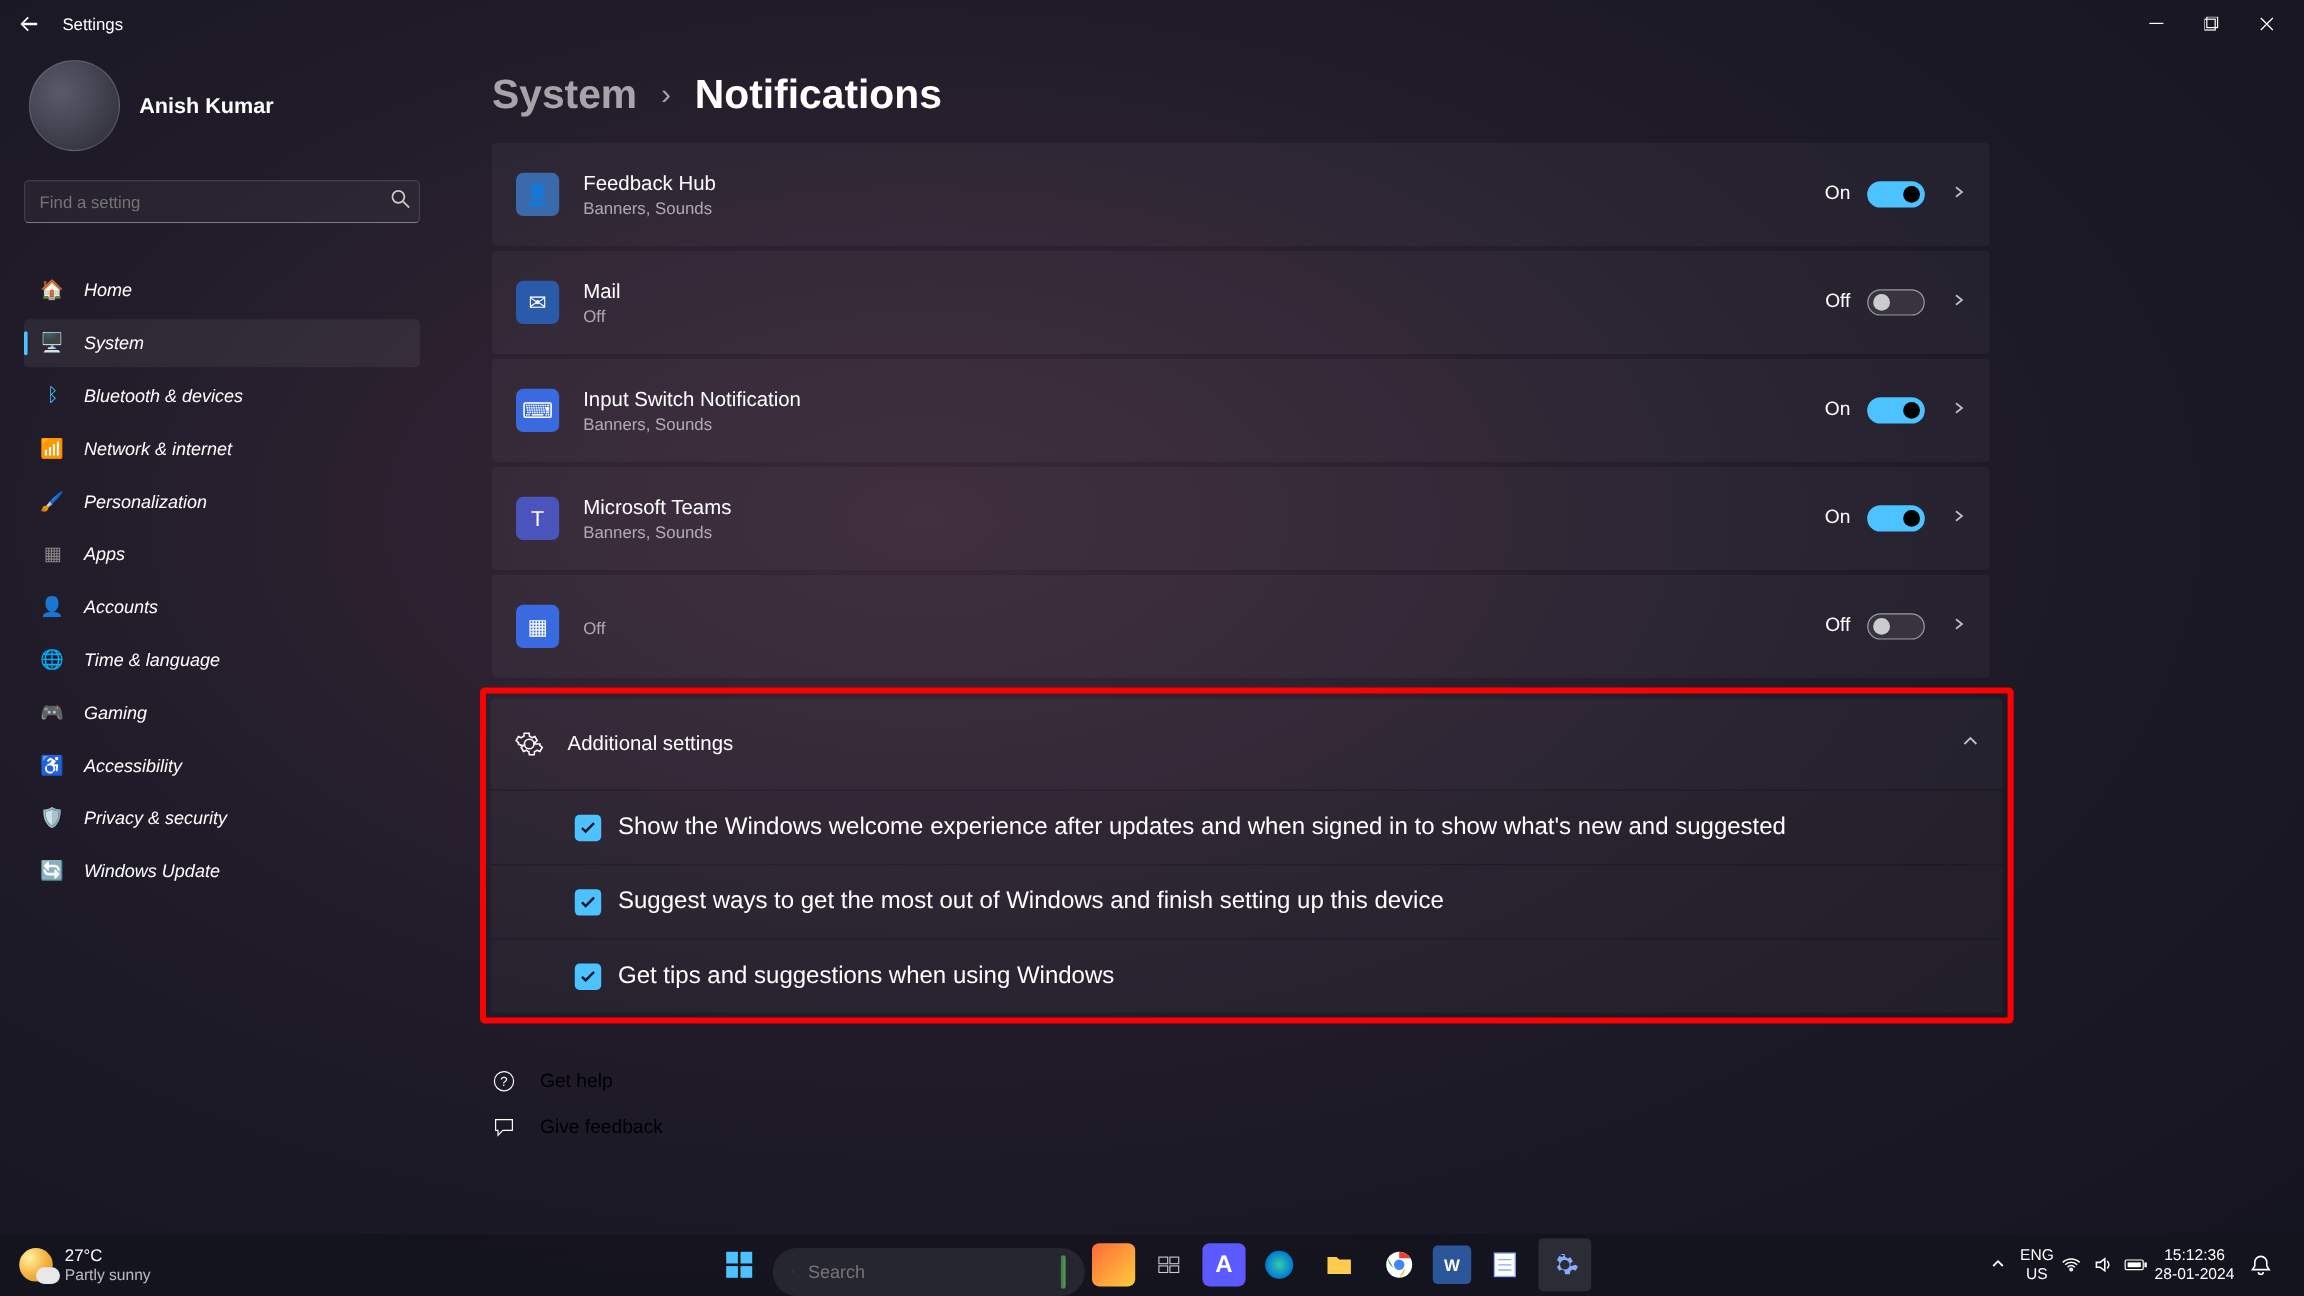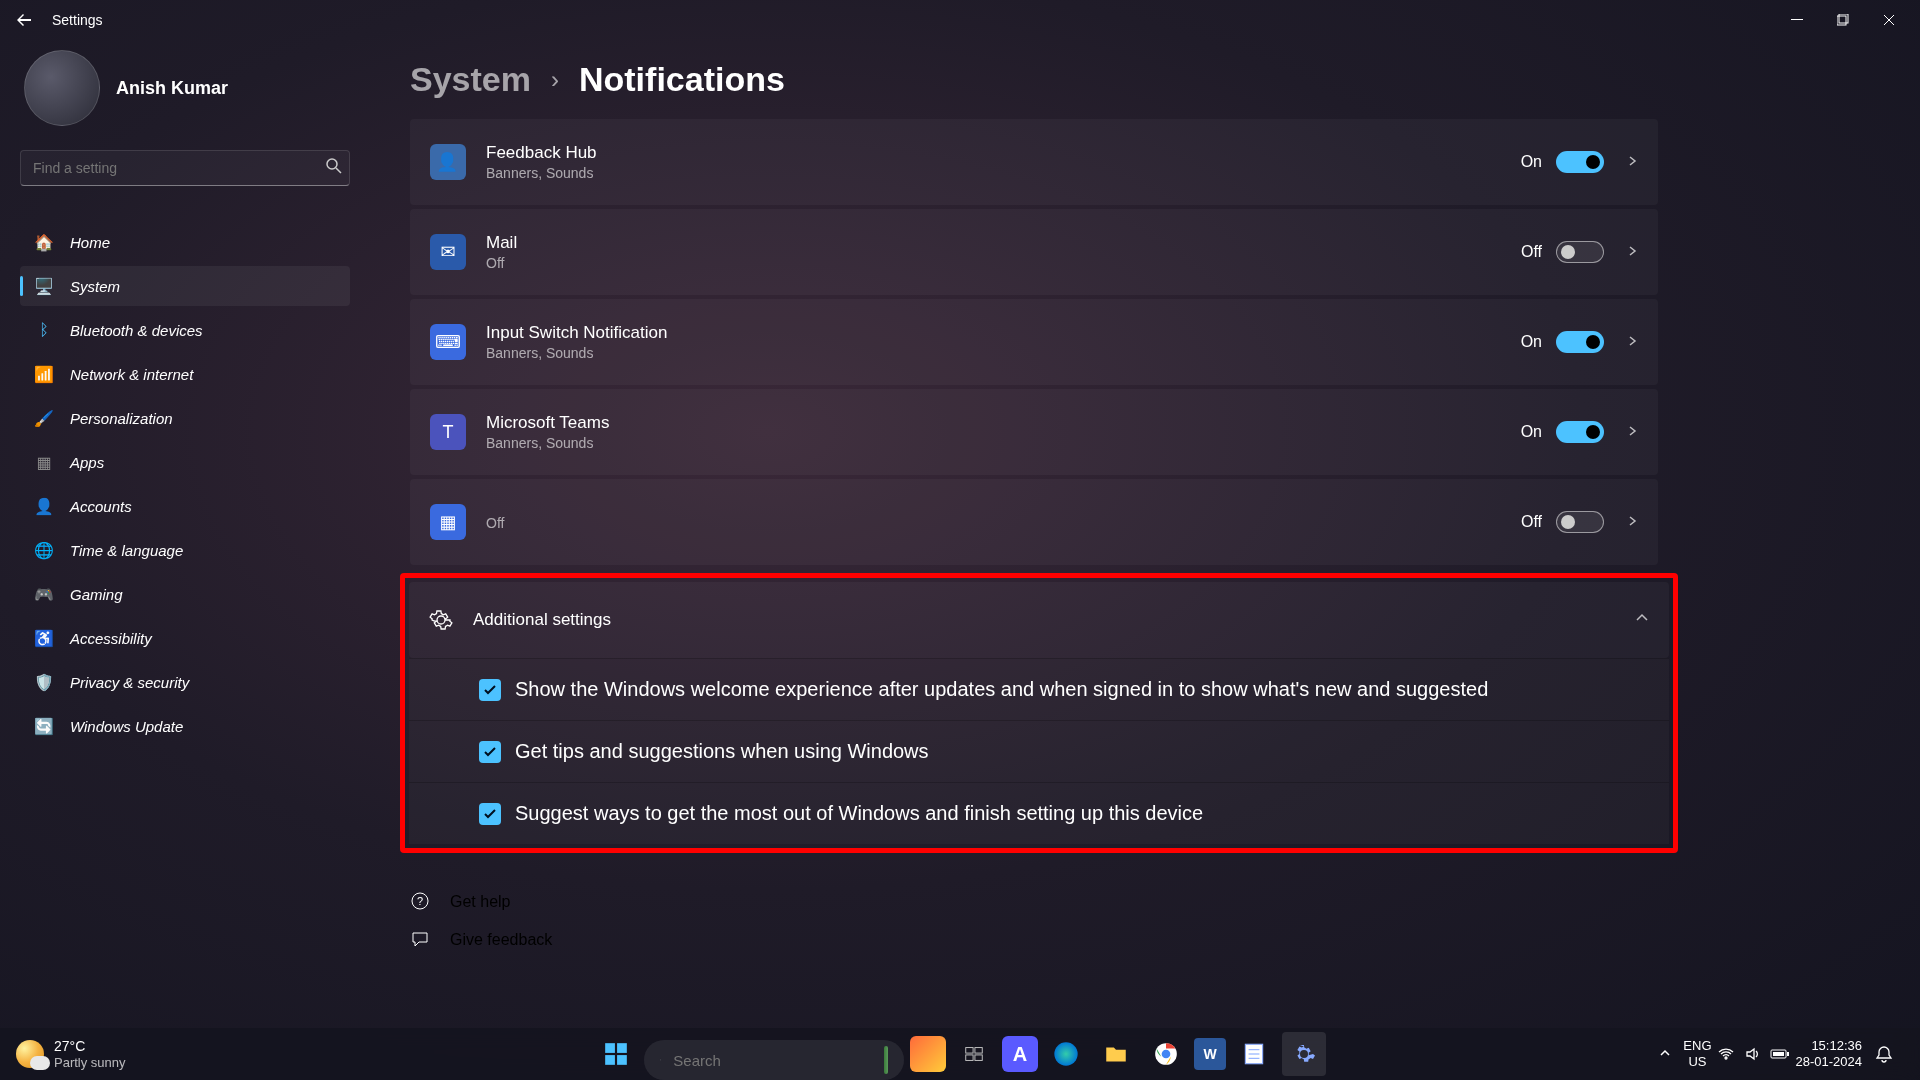--- a/index.html
+++ b/index.html
@@ -80,21 +80,21 @@
 .start-btn { width: 44px; height: 44px; display: flex; align-items: center; justify-content: center; cursor: pointer; border-radius: 4px; }
 .search-box { width: 260px; height: 40px; background: rgba(255,255,255,0.08); border-radius: 20px; display: flex; align-items: center; padding: 16px 16px; gap: 12px; cursor: text; margin-top: 12px; }
 .search-box input { background: transparent; border: none; color: #ccc; font-size: 15px; flex: 1; outline: none; }
 .search-deco { width: 48px; height: 28px; background: linear-gradient(90deg, #3a7a3a, #5a9a5a); border-radius: 4px; }
 .task-icon { width: 44px; height: 44px; display: flex; align-items: center; justify-content: center; cursor: pointer; border-radius: 4px; font-size: 20px; }
 .task-icon.active { background: rgba(255,255,255,0.1); }
 .tray { margin-left: auto; display: flex; align-items: center; gap: 0; padding-right: 20px; }
 .tray-item { padding: 4px 6px; font-size: 13px; text-align: center; cursor: pointer; }
 .tray-icons { display: flex; gap: 10px; align-items: center; }
 .lang { line-height: 1.2; }
-.clock { line-height: 1.2; text-align: right; }
+.clock { line-height: 1.2; text-align: center; }
 .notif-btn { width: 32px; height: 32px; display: flex; align-items: center; justify-content: center; cursor: pointer; }
 
 svg { fill: currentColor; }
 </style>
 </head>
 <body>
 
 <div class="titlebar">
   <div class="back-btn">
     <svg class="back-arrow" viewBox="0 0 16 16">
@@ -285,29 +285,29 @@
               </svg>
             </div>
     <span class="check-label">Show the Windows welcome experience after updates and when signed in to show what's new and suggested</span>
   </div>
           <div class="check-row">
     <div class="checkbox">
               <svg width="14" height="14" viewBox="0 0 14 14">
                 <path d="M2 7l3 3 7-7" fill="none" stroke="#001020" stroke-width="2"></path>
               </svg>
             </div>
-    <span class="check-label">Get tips and suggestions when using Windows</span>
+    <span class="check-label">Suggest ways to get the most out of Windows and finish setting up this device</span>
   </div>
           <div class="check-row">
     <div class="checkbox">
               <svg width="14" height="14" viewBox="0 0 14 14">
                 <path d="M2 7l3 3 7-7" fill="none" stroke="#001020" stroke-width="2"></path>
               </svg>
             </div>
-    <span class="check-label">Suggest ways to get the most out of Windows and finish setting up this device</span>
+    <span class="check-label">Get tips and suggestions when using Windows</span>
   </div>
         </div>
     </div>
 
     <div class="footer-links">
       <div class="footer-link">
         <span class="icon"><svg width="20" height="20" viewBox="0 0 20 20">
               <circle cx="10" cy="10" r="8" fill="none" stroke="currentColor"></circle>
               <text x="10" y="14" text-anchor="middle" font-size="11" fill="currentColor">?</text>
             </svg></span>

